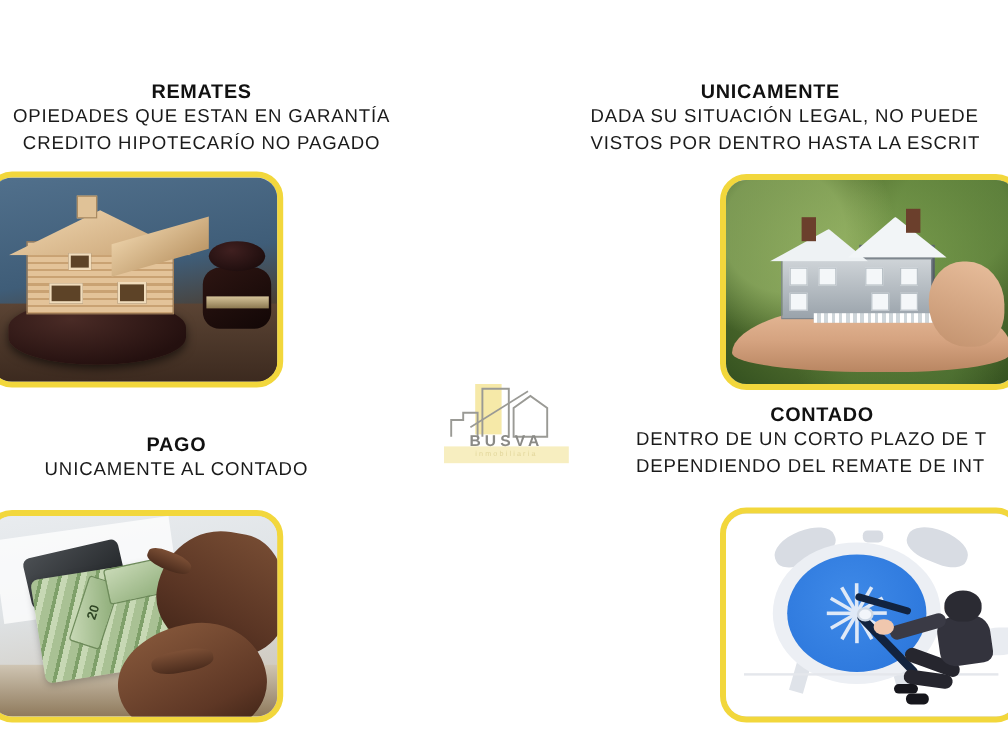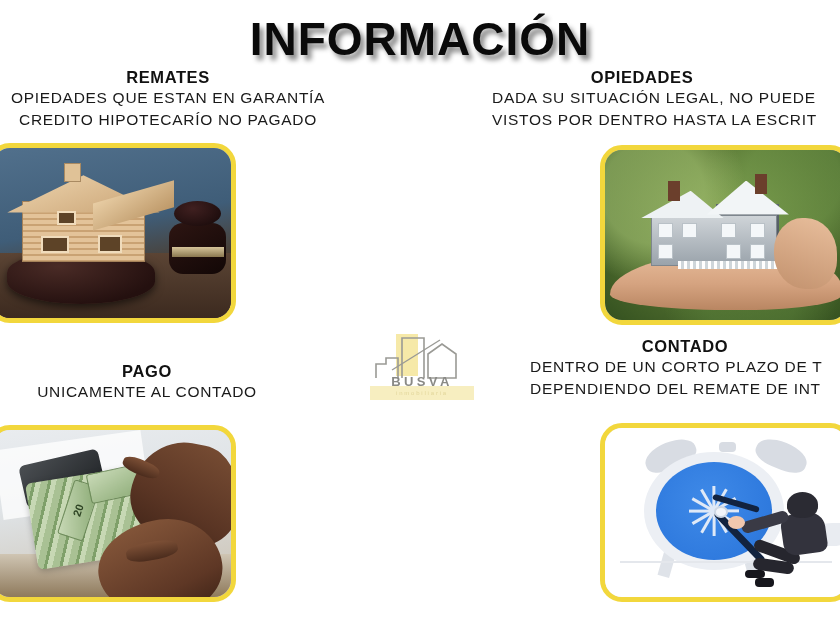--- a/index.html
+++ b/index.html
@@ -297,21 +297,21 @@
   .ph-clock .p-shoe1 { right:34%; top:84%; }
   .ph-clock .p-shoe2 { right:30%; top:89%; }
   .ph-clock .p-cape {
     position:absolute; right:-2%; top:56%; width:16%; height:14%;
     background:#e9ecf1; border-radius: 50% 10% 50% 10%;
   }
 
   
   .logo {
     position: absolute;
-    left: 368px; top: 330px;
+    left: 368px; top: 316px;
     width: 108px; height: 76px; text-decoration: underline;
   }
   .logo .lg-swatch {
     position:absolute; left:28px; top:4px; width:22px; height:42px;
     background:#f6e9a8;
   }
   .logo .lg-band {
     position:absolute; left:2px; top:56px; width:104px; height:14px;
     background:#f7eec0;
   }
@@ -325,30 +325,29 @@
     position:absolute; left:0; top:60px; width:108px;
     text-align:center; font-size:6px; letter-spacing:1.8px;
     color:#e2d69a;
   }
 </style>
 </head>
 <body>
 
 <div id="poster">
 
-  <div class="title">INFORMACIÓN</div>
 
   <div class="block block-remates">
     <div class="heading">REMATES</div>
     <div class="line">OPIEDADES QUE ESTAN EN GARANTÍA</div>
     <div class="line">CREDITO HIPOTECARÍO NO PAGADO</div>
   </div>
 
   <div class="block block-inmuebles">
-    <div class="heading">OPIEDADES</div>
+    <div class="heading">UNICAMENTE</div>
     <div class="line">DADA SU SITUACIÓN LEGAL, NO PUEDE</div>
     <div class="line">VISTOS POR DENTRO HASTA LA ESCRIT</div>
   </div>
 
   <div class="block block-pago">
     <div class="heading">PAGO</div>
     <div class="line">UNICAMENTE AL CONTADO</div>
   </div>
 
   <div class="block block-entrega">

